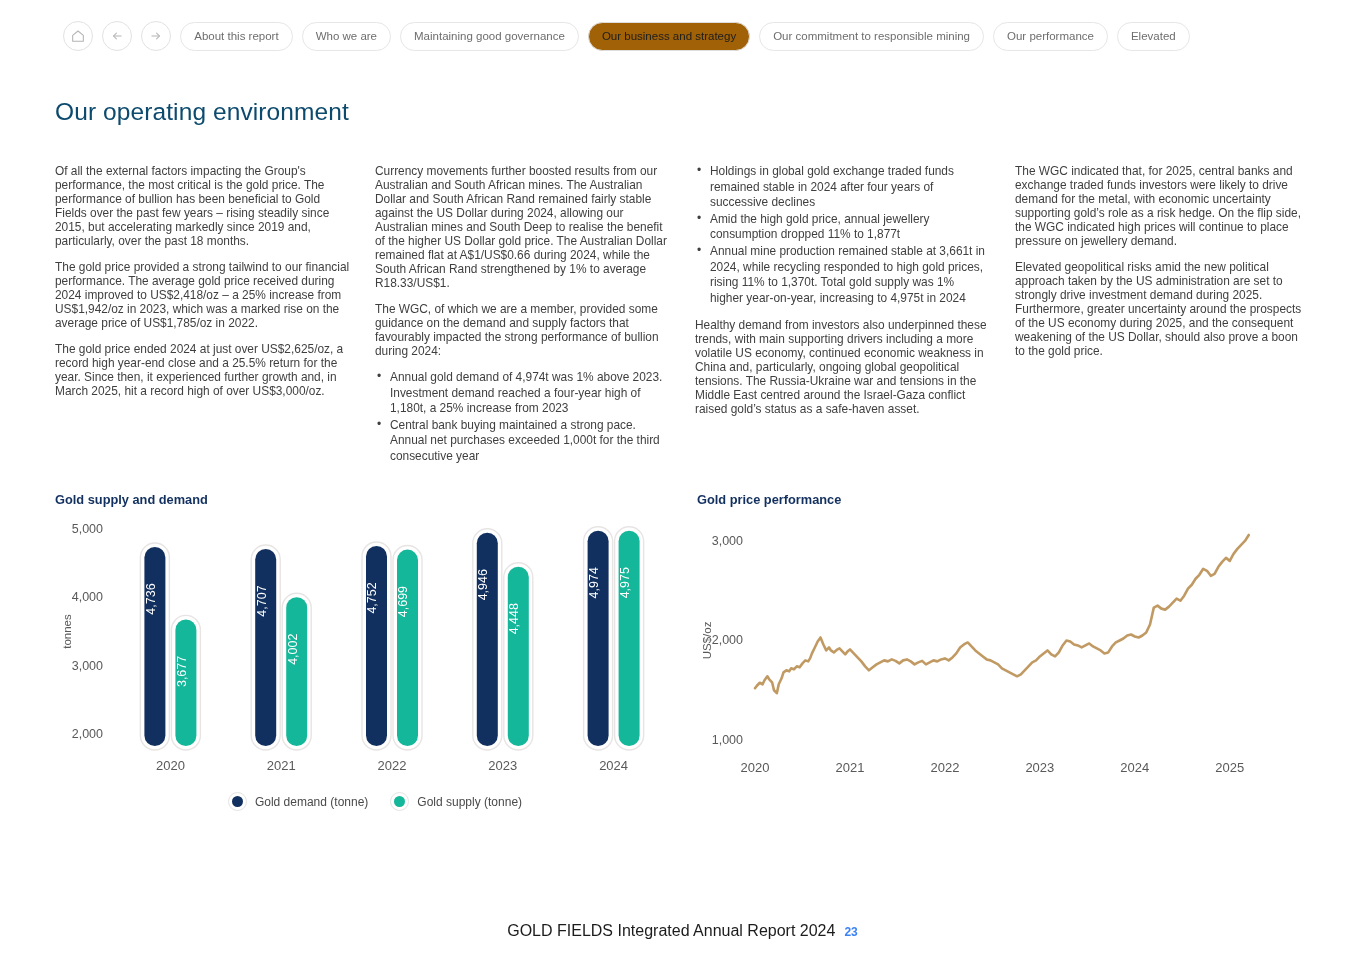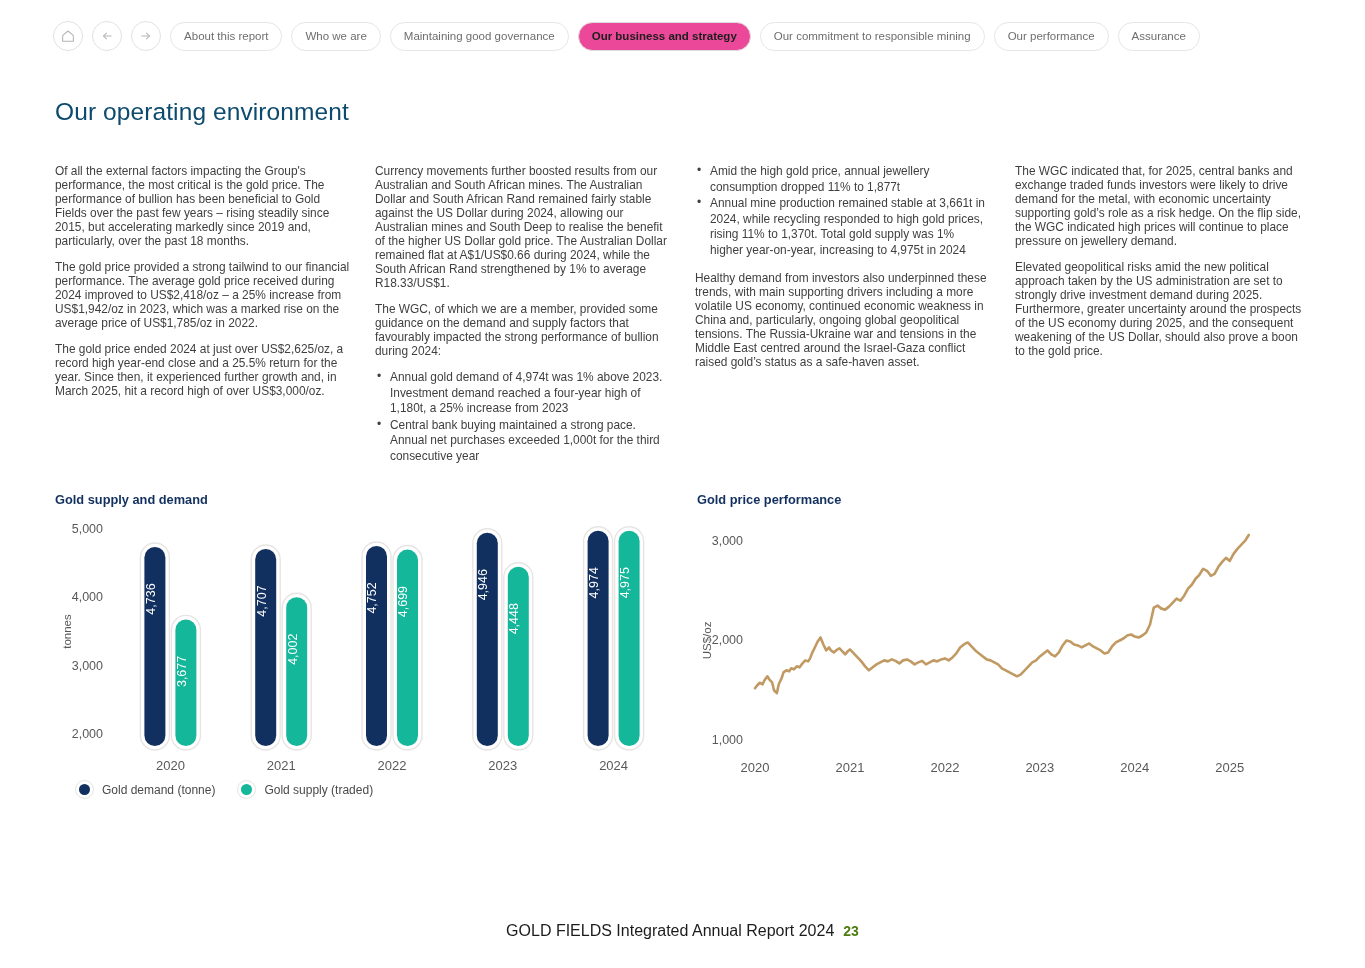--- a/index.html
+++ b/index.html
@@ -27,22 +27,22 @@
   .circ-btn svg { display: block; }
   .pill {
     height: 29px; border-radius: 15px;
     border: 1px solid #e6e6e6; background: #fff;
     display: flex; align-items: center;
     padding: 0 13px;
     font-size: 11.5px; color: #6e6e6e;
     white-space: nowrap;
   }
   .pill.active {
-    background: #ec4899; border-color: #dedede;
-    color: #1d1d1d; font-weight: bold;
+    background: #a16207; border-color: #dedede;
+    color: #1d1d1d; font-weight: normal;
   }
 
   
   .page-title {
     position: absolute; left: 55px; top: 98px;
     font-size: 24.5px; color: #0c4a6e; font-weight: normal;
     letter-spacing: .1px;
   }
 
   
@@ -71,38 +71,38 @@
   .chart-h {
     font-size: 12.8px; font-weight: bold; color: #12305f;
   }
   #bar-chart-block { position: absolute; left: 55px; top: 492px; width: 620px; }
   #line-chart-block { position: absolute; left: 697px; top: 492px; width: 580px; }
 
   .bar-svg, .line-svg { display: block; margin-top: 10px; }
 
   .legend {
     display: flex; align-items: center; gap: 22px;
-    margin-top: 8px; padding-left: 20px;
+    margin-top: 20px; padding-left: 20px; justify-content: center;
   }
   .legend-item { display: flex; align-items: center; gap: 8px; }
   .legend-dot {
     width: 19px; height: 19px; border-radius: 50%;
     border: 1.5px solid #e4e4e4; background: #fff;
     display: flex; align-items: center; justify-content: center;
   }
   .legend-dot i { width: 11px; height: 11px; border-radius: 50%; display: block; }
   .legend-label { font-size: 12px; color: #4a4a4a; }
 
   
   .footer {
     position: absolute; left: 0; top: 922px; width: 1365px;
     display: flex; align-items: baseline; justify-content: center; gap: 9px;
   }
   .footer-text { font-size: 16px; color: #1c1c1c; }
-  .footer-page { font-size: 14px; font-weight: bold; color: #4d7c0f; }
+  .footer-page { font-size: 12px; font-weight: bold; color: #3b82f6; }
 </style>
 </head>
 <body>
 
 <div class="topnav">
   <div class="navstrip">
 
     <div class="circ-btn">
       <span>
         <svg width="16" height="16" viewBox="0 0 24 24" fill="none" stroke="#b4b4b4" stroke-width="1.6" stroke-linecap="round" stroke-linejoin="round">
@@ -128,21 +128,21 @@
         </svg>
       </span>
     </div>
 
     <div class="pill">About this report</div>
     <div class="pill">Who we are</div>
     <div class="pill">Maintaining good governance</div>
     <div class="pill active">Our business and strategy</div>
     <div class="pill">Our commitment to responsible mining</div>
     <div class="pill">Our performance</div>
-    <div class="pill">Assurance</div>
+    <div class="pill">Elevated</div>
   </div>
 </div>
 
 <h1 class="page-title">Our operating environment</h1>
 
 <div class="cols">
 
   <div class="col">
     <p>Of all the external factors impacting the Group's performance, the most critical is the gold price. The performance of bullion has been beneficial to Gold Fields over the past few years – rising steadily since 2015, but accelerating markedly since 2019 and, particularly, over the past 18 months.</p>
     <p>The gold price provided a strong tailwind to our financial performance. The average gold price received during 2024 improved to US$2,418/oz – a 25% increase from US$1,942/oz in 2023, which was a marked rise on the average price of US$1,785/oz in 2022.</p>
@@ -153,20 +153,21 @@
     <p>Currency movements further boosted results from our Australian and South African mines. The Australian Dollar and South African Rand remained fairly stable against the US Dollar during 2024, allowing our Australian mines and South Deep to realise the benefit of the higher US Dollar gold price. The Australian Dollar remained flat at A$1/US$0.66 during 2024, while the South African Rand strengthened by 1% to average R18.33/US$1.</p>
     <p class="tight">The WGC, of which we are a member, provided some guidance on the demand and supply factors that favourably impacted the strong performance of bullion during 2024:</p>
     <ul>
       <li>Annual gold demand of 4,974t was 1% above 2023. Investment demand reached a four-year high of 1,180t, a 25% increase from 2023</li>
       <li>Central bank buying maintained a strong pace. Annual net purchases exceeded 1,000t for the third consecutive year</li>
     </ul>
   </div>
 
   <div class="col">
     <ul>
+      <li>Holdings in global gold exchange traded funds remained stable in 2024 after four years of successive declines</li>
       <li>Amid the high gold price, annual jewellery consumption dropped 11% to 1,877t</li>
       <li>Annual mine production remained stable at 3,661t in 2024, while recycling responded to high gold prices, rising 11% to 1,370t. Total gold supply was 1% higher year-on-year, increasing to 4,975t in 2024</li>
     </ul>
     <p>Healthy demand from investors also underpinned these trends, with main supporting drivers including a more volatile US economy, continued economic weakness in China and, particularly, ongoing global geopolitical tensions. The Russia-Ukraine war and tensions in the Middle East centred around the Israel-Gaza conflict raised gold’s status as a safe-haven asset.</p>
   </div>
 
   <div class="col">
     <p>The WGC indicated that, for 2025, central banks and exchange traded funds investors were likely to drive demand for the metal, with economic uncertainty supporting gold’s role as a risk hedge. On the flip side, the WGC indicated high prices will continue to place pressure on jewellery demand.</p>
     <p>Elevated geopolitical risks amid the new political approach taken by the US administration are set to strongly drive investment demand during 2025. Furthermore, greater uncertainty around the prospects of the US economy during 2025, and the consequent weakening of the US Dollar, should also prove a boon to the gold price.</p>
   </div>
@@ -220,21 +221,21 @@
     <div class="legend-item">
       <span class="legend-dot">
           <i id="lg0" style="background: rgb(18, 48, 95);"></i>
         </span>
       <span class="legend-label">Gold demand (tonne)</span>
     </div>
     <div class="legend-item">
       <span class="legend-dot">
           <i id="lg1" style="background: rgb(21, 183, 154);"></i>
         </span>
-      <span class="legend-label">Gold supply (traded)</span>
+      <span class="legend-label">Gold supply (tonne)</span>
     </div>
   </div>
 </div>
 
 <div id="line-chart-block">
   <div class="chart-h">Gold price performance</div>
   <svg class="line-svg" id="line-svg" width="580" height="275">
       <text x="46" y="227" text-anchor="end" font-size="12.5" fill="#595959" font-family="&quot;Liberation Sans&quot;, sans-serif">1,000</text>
       <text x="46" y="127.47619047619048" text-anchor="end" font-size="12.5" fill="#595959" font-family="&quot;Liberation Sans&quot;, sans-serif">2,000</text>
       <text x="46" y="27.952380952380963" text-anchor="end" font-size="12.5" fill="#595959" font-family="&quot;Liberation Sans&quot;, sans-serif">3,000</text>

